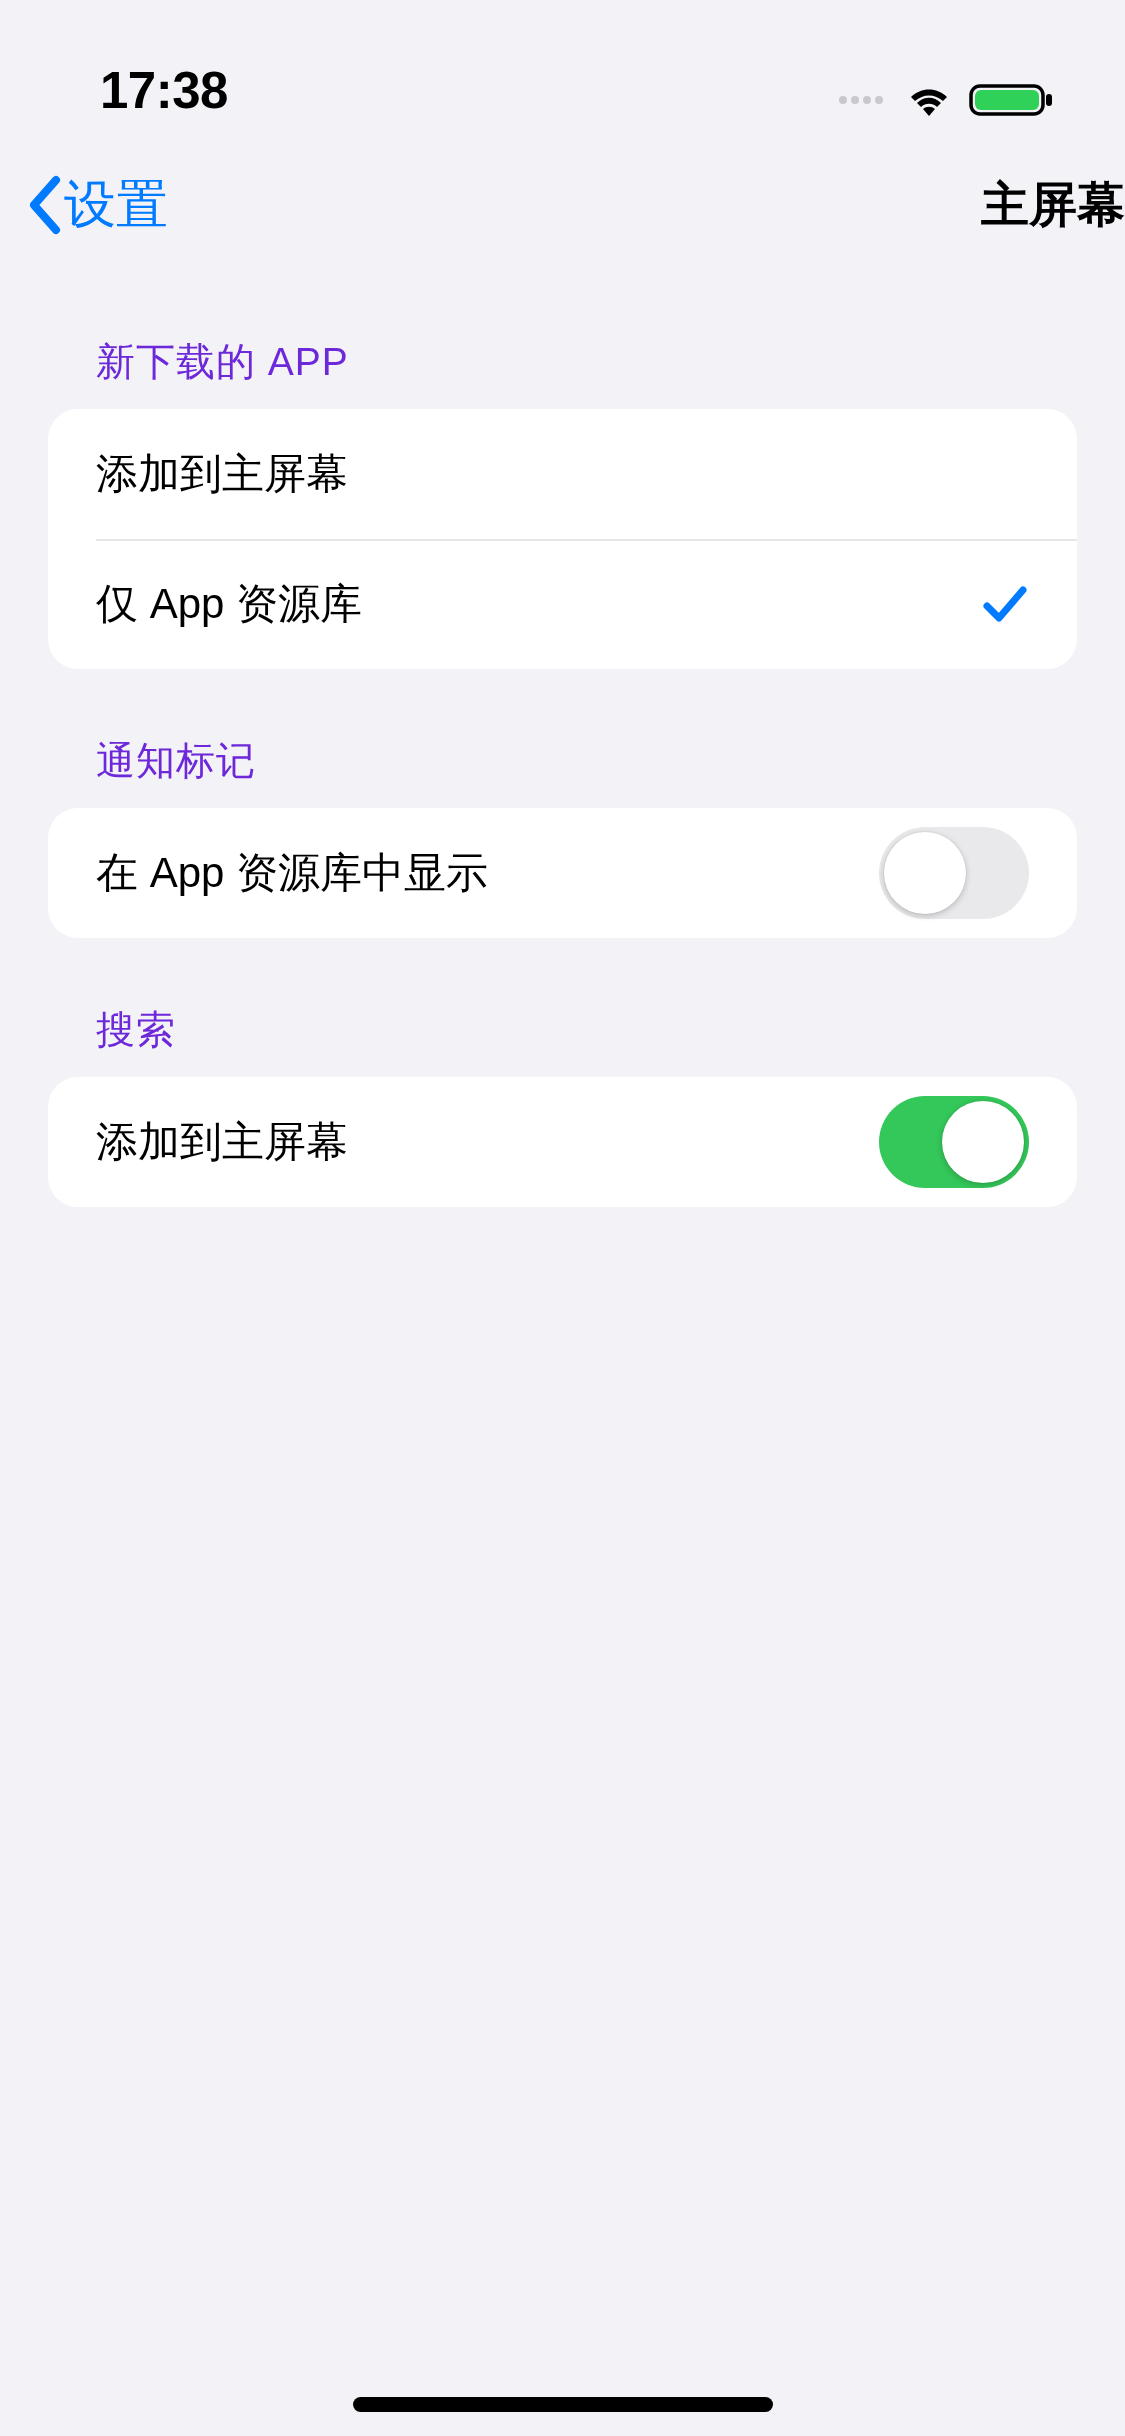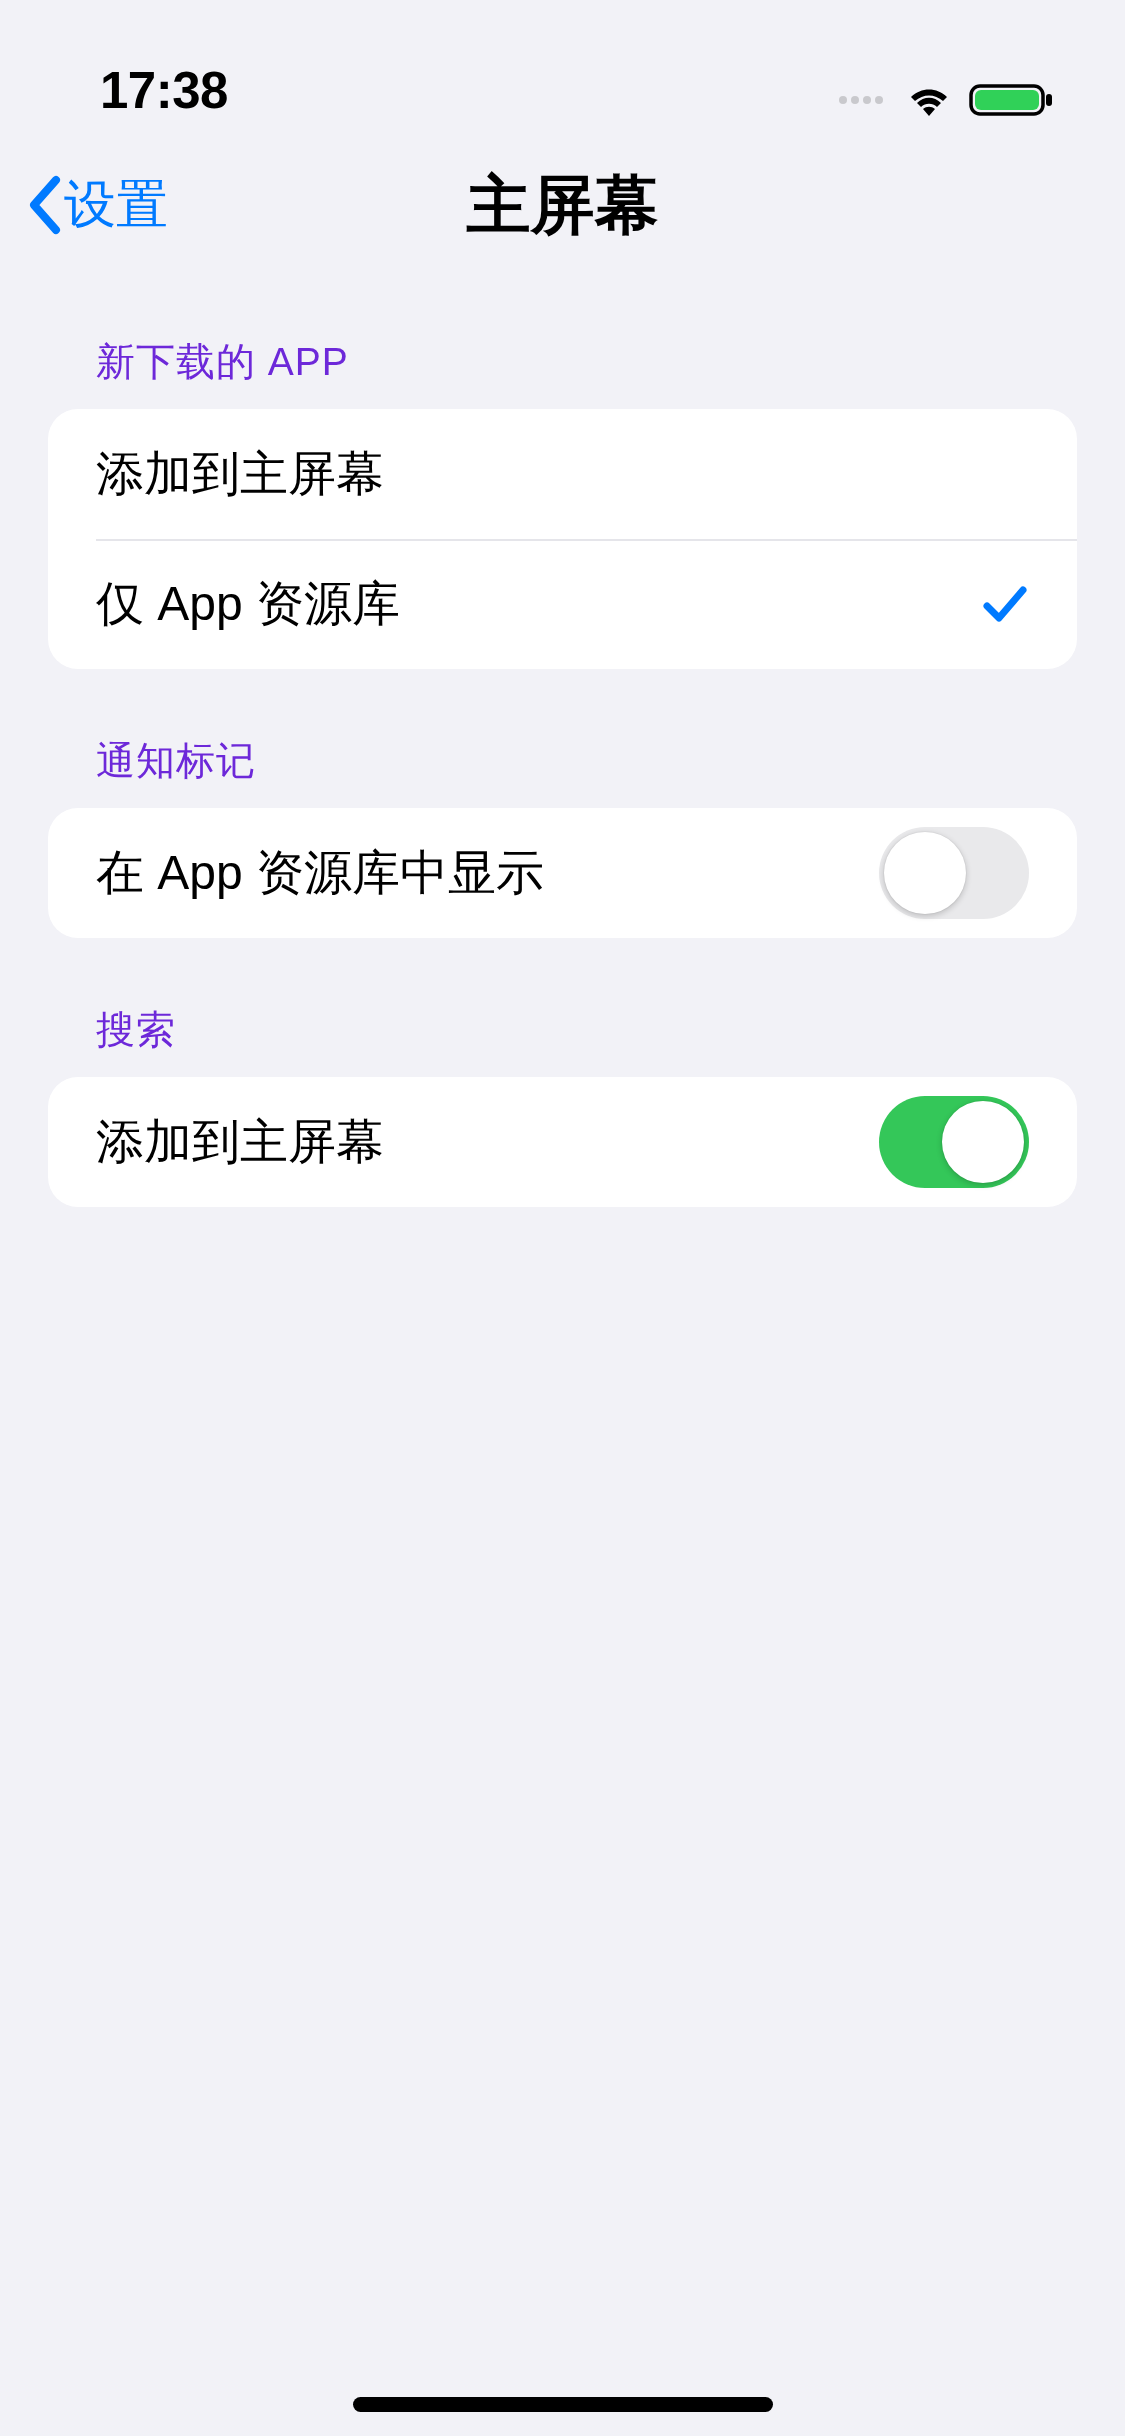--- a/index.html
+++ b/index.html
@@ -64,22 +64,22 @@
       display: flex;
       align-items: center;
       color: #007aff;
       font-size: 52px;
       font-weight: 400;
     }
     .back-chevron svg { width: 38px; height: 62px; display:block; }
     .nav-title {
       position: absolute;
       left: 0; right: 0;
-      text-align: center;
-      font-size: 64px;
+      text-align: right;
+      font-size: 48px;
       font-weight: 600;
       color: #000;
       pointer-events: none;
     }
 
     
     .content {
       padding: 0 48px;
     }
     .section-header {
@@ -104,21 +104,21 @@
     .row + .row::before {
       content: "";
       position: absolute;
       top: 0;
       left: 48px;
       right: 0;
       height: 2px;
       background: #e5e5ea;
     }
     .row-label {
-      font-size: 48px;
+      font-size: 42px;
       color: #000;
       font-weight: 400;
     }
     .checkmark svg { width: 48px; height: 48px; display:block; }
 
     
     .switch {
       width: 150px;
       height: 92px;
       border-radius: 46px;

